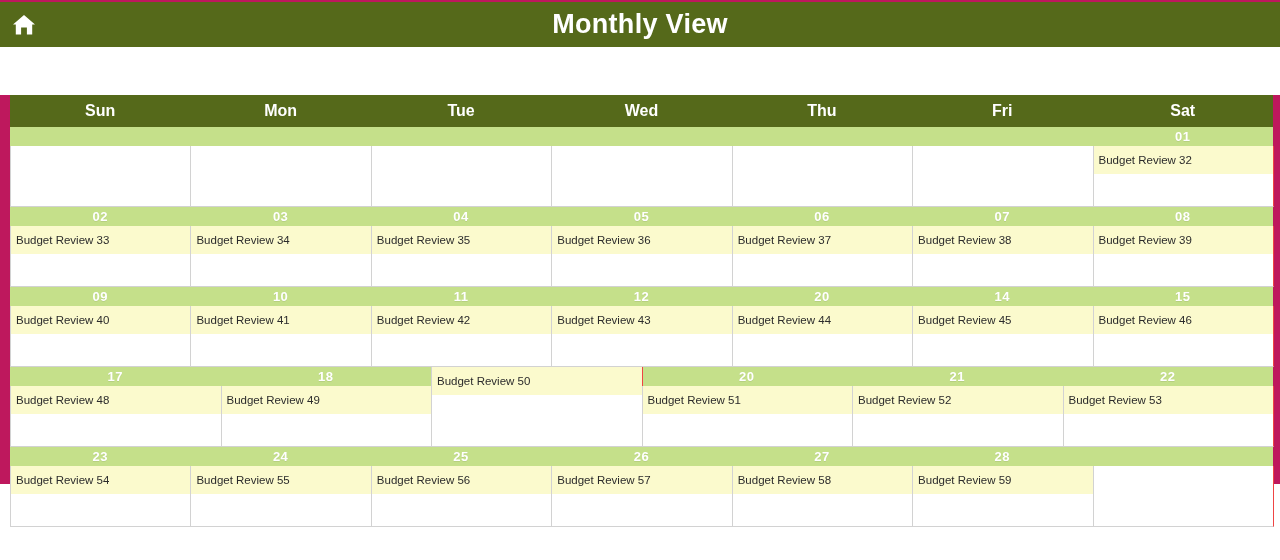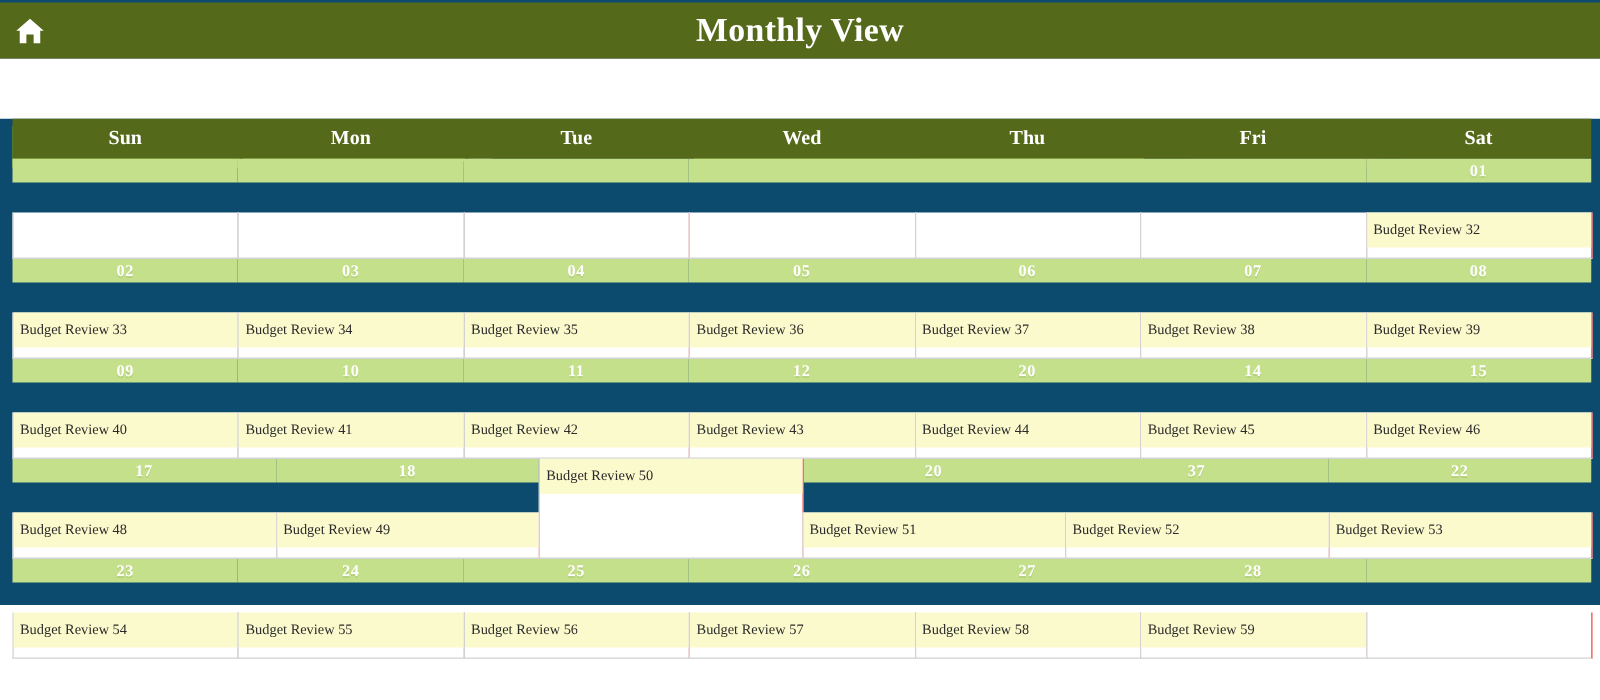--- a/index.html
+++ b/index.html
@@ -12,22 +12,21 @@
     height: 560px;
     background: #ffffff;
     font-family: "Liberation Sans", sans-serif;
     overflow: hidden;
   }
 
   .app {
     position: relative;
     width: 1280px;
     height: 484px;
-    background: #0c4a6e;
-    font-family: Liberation Serif, serif;
+    background: #be185d;
   }
 
   
   .titlebar {
     position: absolute;
     left: 0;
     top: 2px;
     width: 1280px;
     height: 45px;
     background: #55691a;
@@ -182,21 +181,20 @@
   .week {
     display: flex;
     width: 100%;
   }
   .day-cell {
     flex: 1 1 0;
     min-width: 0;
     display: flex;
     flex-direction: column;
     height: 80px;
-    gap: 24px;
   }
   .date-band {
     height: 19px;
     background: #c5e08a;
     color: #ffffff;
     font-size: 13px;
     font-weight: bold;
     display: flex;
     align-items: center;
     justify-content: center;
@@ -478,21 +476,21 @@
           </div>
           <div class="day-cell">
             <div class="date-band">20</div>
             <div class="day-body">
               <div class="event-strip">
                 <span class="event-text">Budget Review 51</span>
               </div>
             </div>
           </div>
           <div class="day-cell">
-            <div class="date-band">37</div>
+            <div class="date-band">21</div>
             <div class="day-body">
               <div class="event-strip">
                 <span class="event-text">Budget Review 52</span>
               </div>
             </div>
           </div>
           <div class="day-cell">
             <div class="date-band">22</div>
             <div class="day-body">
               <div class="event-strip">

